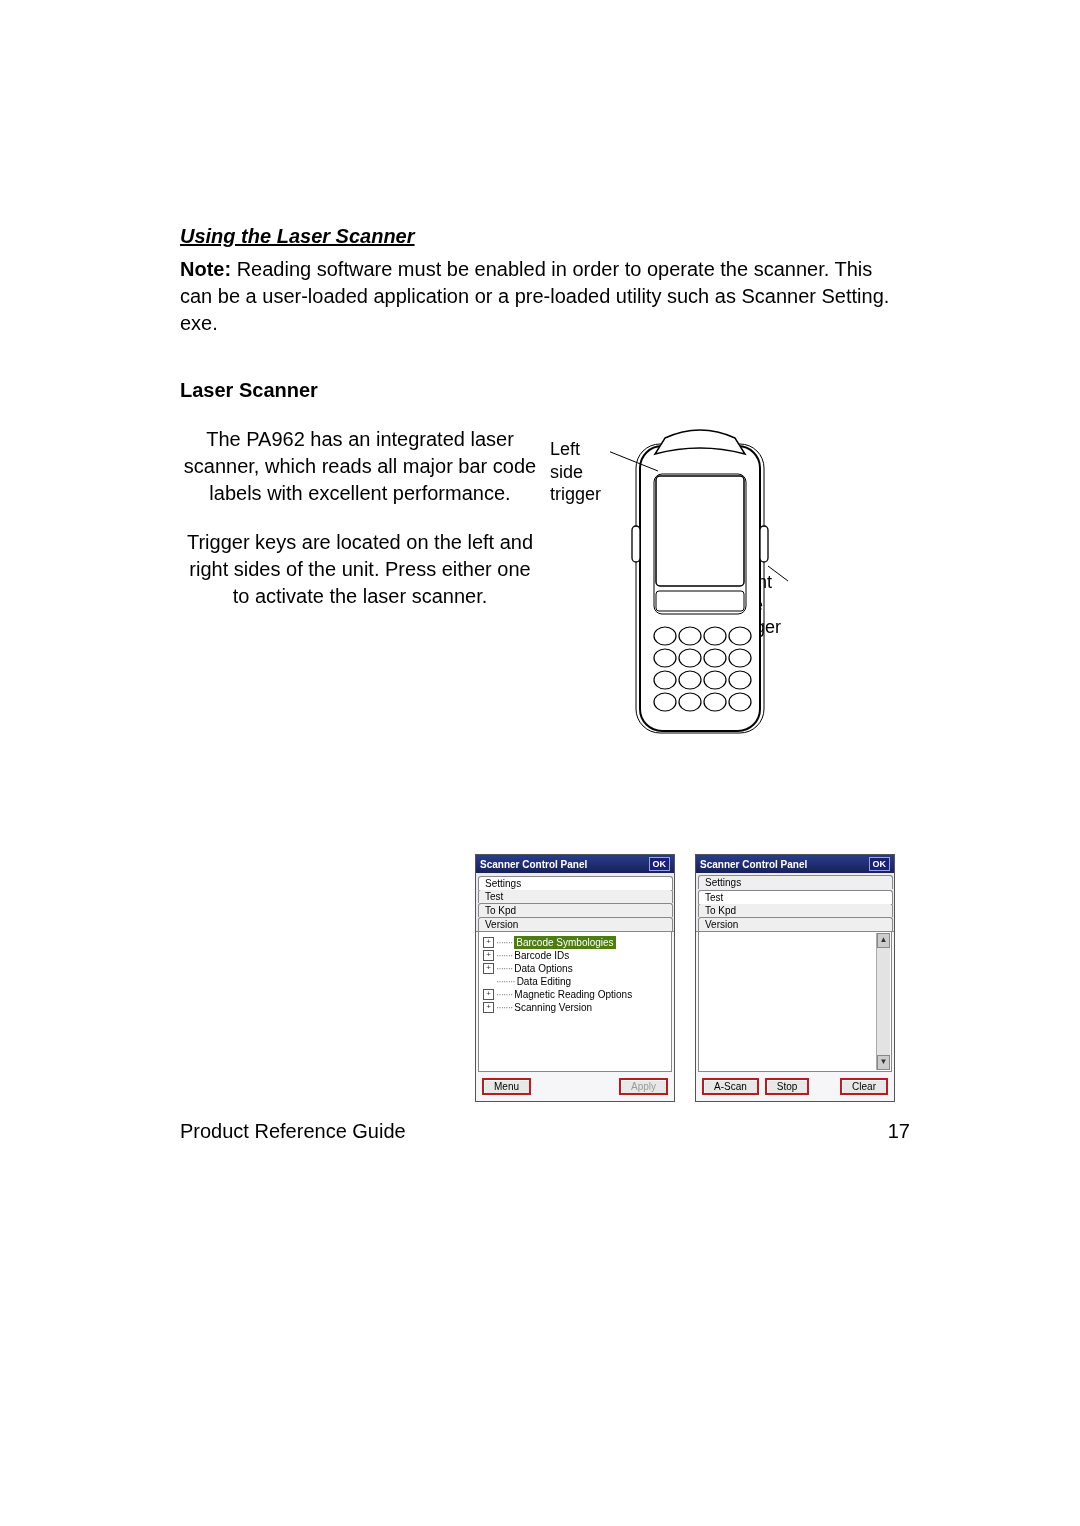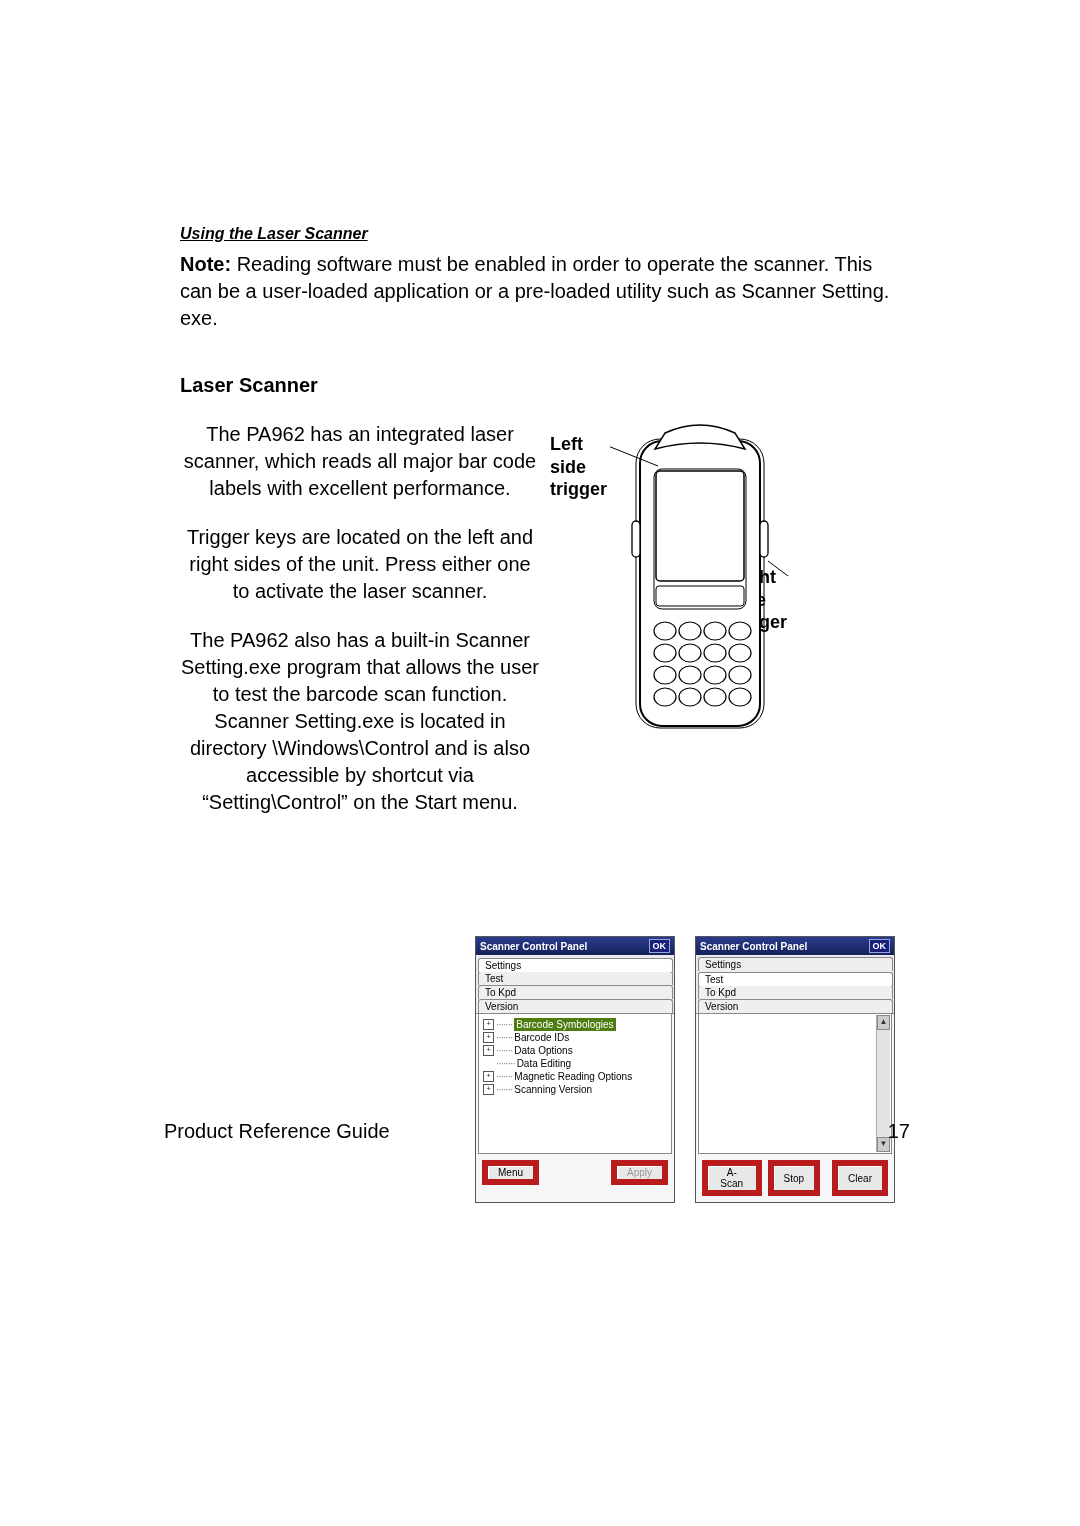--- a/index.html
+++ b/index.html
@@ -11,21 +11,21 @@
     width: 1080px;
   }
   .page {
     width: 1080px;
     height: 1526px;
     position: relative;
     box-sizing: border-box;
     padding: 225px 180px 0 180px;
   }
   .section-title {
-    font-size: 16px;
+    font-size: 20px;
     font-weight: bold;
     font-style: italic;
     text-decoration: underline;
     margin-bottom: 8px;
   }
   .note-para {
     font-size: 20px;
     line-height: 1.35;
     margin-bottom: 42px;
   }
@@ -48,21 +48,21 @@
   }
   .text-col p { margin: 0 0 22px 0; }
   .figure-col {
     flex: 1;
     position: relative;
     height: 330px;
   }
   .fig-label {
     position: absolute;
     font-size: 18px;
-    font-weight: bold;
+    font-weight: normal;
     line-height: 1.25;
   }
   .fig-label.left  { left: 0;   top: 12px; text-align: left; }
   .fig-label.right { left: 180px; top: 145px; text-align: left; }
   .device-svg {
     position: absolute;
     left: 60px;
     top: 0;
     width: 195px;
     height: 320px;
@@ -175,30 +175,30 @@
     display:flex;
     justify-content: space-between;
     padding: 4px 6px 6px 6px;
     gap: 6px;
   }
   .mini .footer.right-gap { justify-content: flex-start; }
   .mini button.win {
     font-family: inherit;
     font-size: 10px;
     background: #e8e8e8;
-    border: 6px solid #b91c1c;
+    border: 2px solid #b91c1c;
     padding: 1px 10px;
     box-shadow: inset 1px 1px 0 #fff;
   }
   .mini button.win.disabled { color:#9a9a9a; }
   .mini .spacer { flex:1; }
   .footer-bar {
     position: absolute;
     bottom: 370px;
-    left: 164px;
+    left: 180px;
     right: 170px;
     display:flex;
     justify-content: space-between;
     font-size: 20px;
   }
   
   .footer-bar { bottom: 370px; }
   
   .footer-bar { bottom: 370px; }
   .footer-bar { bottom: auto; top: 1120px; }
@@ -214,21 +214,20 @@
     <span class="bold">Note:</span>
     <span>Reading software must be enabled in order to operate the scanner.  This can be a user-loaded application or a pre-loaded utility such as Scanner Setting. exe.</span>
   </div>
 
   <div class="sub-heading">Laser Scanner</div>
 
   <div class="two-col">
     <div class="text-col">
       <p>The PA962 has an integrated laser scanner, which reads all major bar code labels with excellent performance.</p>
       <p>Trigger keys are located on the left and right sides of the unit.  Press either one to activate the laser scanner.</p>
-      <p>The PA962 also has a built-in Scanner Setting.exe program that allows the user to test the barcode scan function. Scanner Setting.exe is located in directory \Windows\Control and is also accessible by shortcut via “Setting\Control” on the Start menu.</p>
     </div>
 
     <div class="figure-col">
       <div class="fig-label left" style="white-space:pre-line;">Left
 side
 trigger</div>
       <div class="fig-label right" style="white-space:pre-line;">Right
 side
 trigger</div>
 

